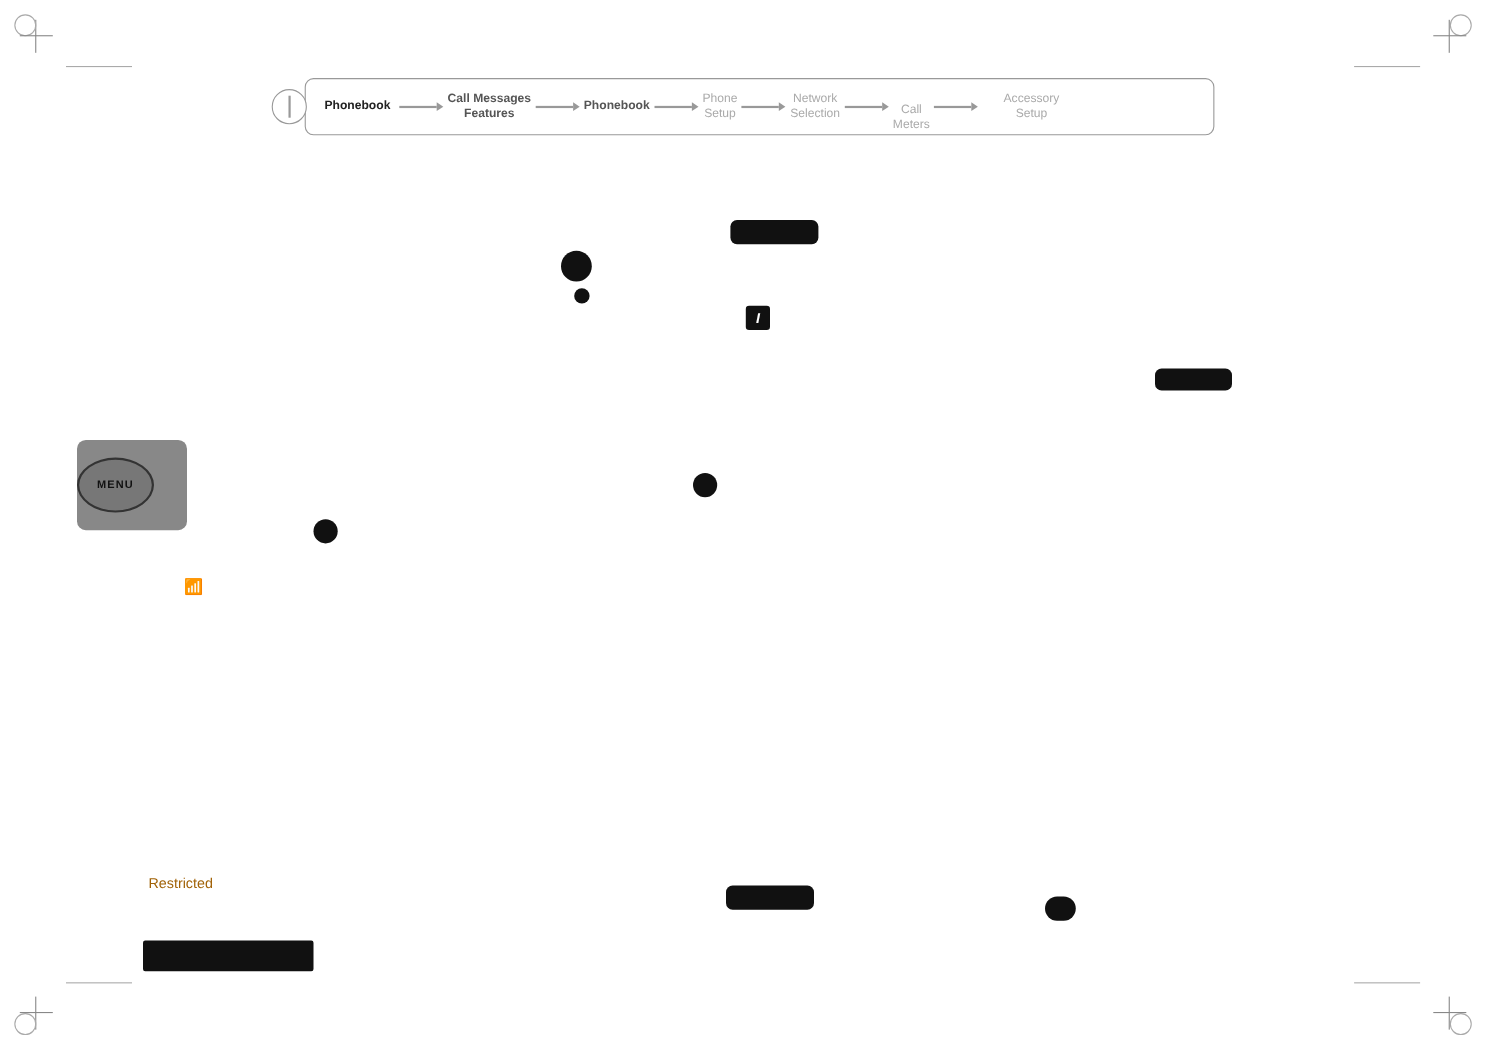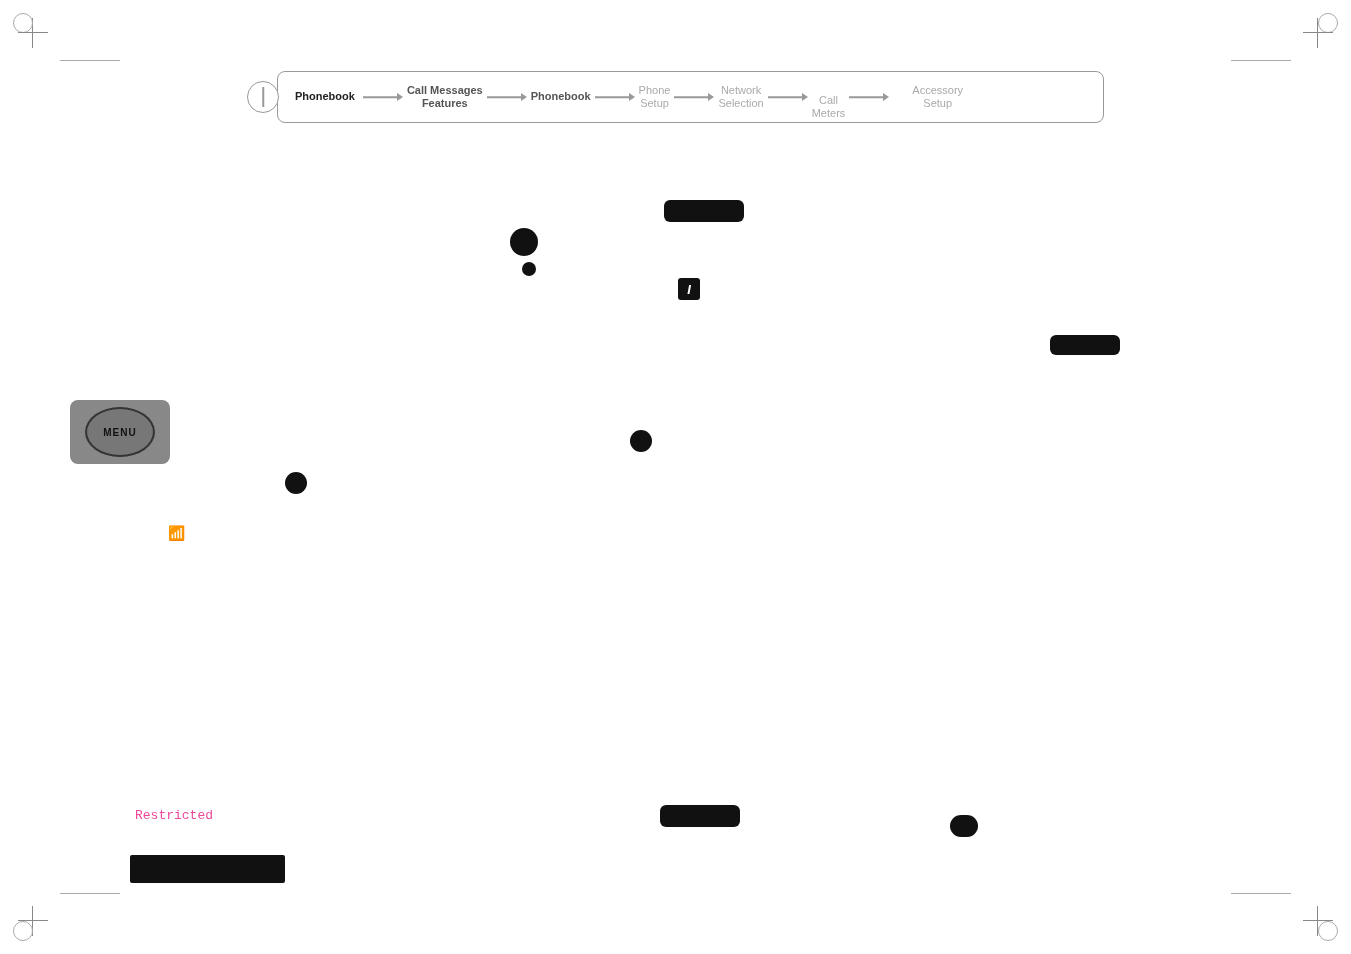--- a/index.html
+++ b/index.html
@@ -189,26 +189,26 @@
       background: #111;
       border-radius: 50%;
     }
 
     
     .menu-button {
       position: absolute;
       top: 400px;
       left: 70px;
       width: 100px;
-      height: 64px;
+      height: 82px;
       background: #888;
       border-radius: 8px;
       display: flex;
       align-items: center;
-      justify-content: center;
+      justify-content: flex-start;
     }
 
     .menu-button-inner {
       width: 70px;
       height: 50px;
       border: 2px solid #333;
       border-radius: 50%;
       display: flex;
       align-items: center;
       justify-content: center;
@@ -218,25 +218,25 @@
     .menu-button-text {
       font-size: 10px;
       font-weight: bold;
       color: #111;
       letter-spacing: 1px;
     }
 
     
     .restricted-text {
       position: absolute;
-      bottom: 131px;
+      bottom: 144px;
       left: 135px;
-      font-family: Liberation Mono, monospace;
+      font-family: Liberation Sans, sans-serif;
       font-size: 13px;
-      color: #ec4899;
+      color: #a16207;
     }
 
     
     .info-icon {
       position: absolute;
       width: 22px;
       height: 22px;
       background: #111;
       border-radius: 3px;
       display: flex;

